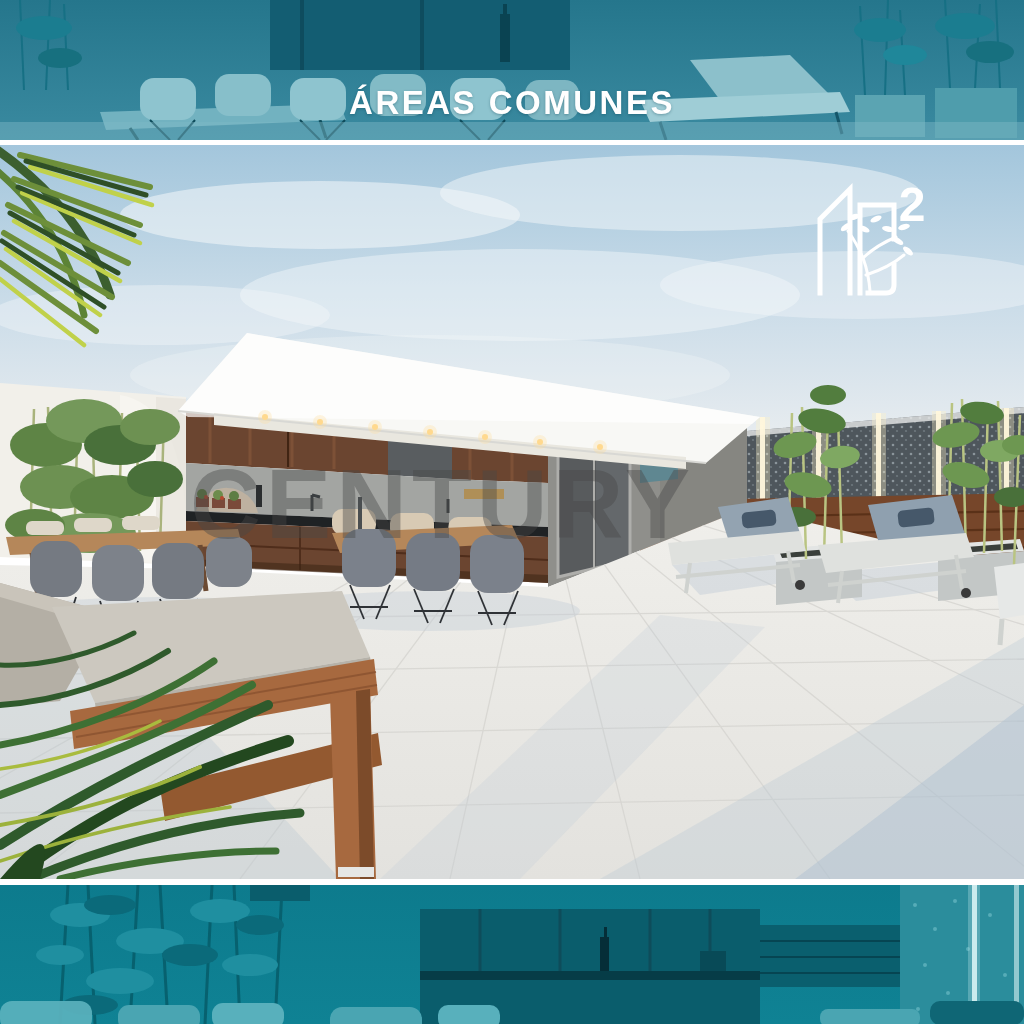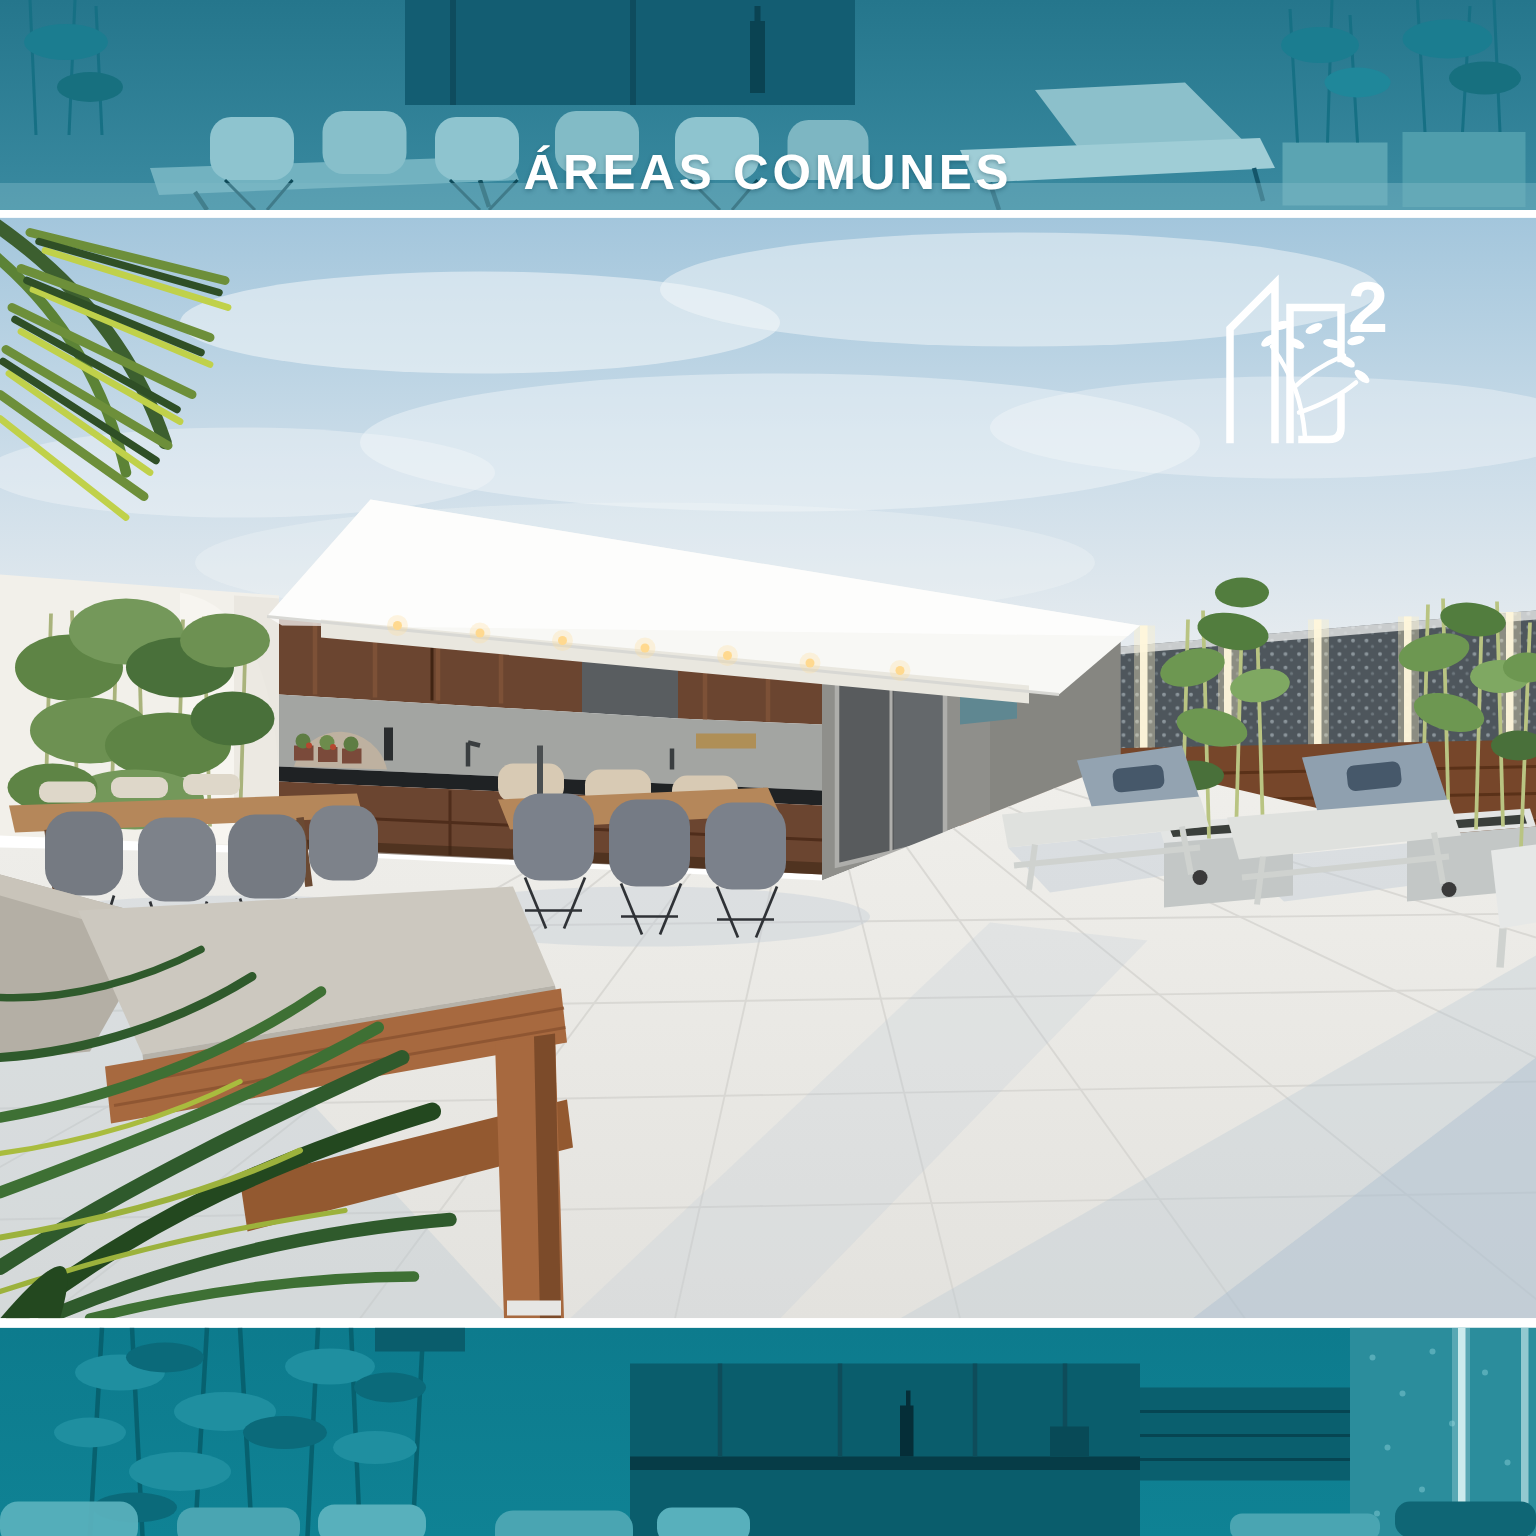--- a/index.html
+++ b/index.html
@@ -6,21 +6,21 @@
   .canvas{position:relative;width:1024px;height:1024px;overflow:hidden;background:#ffffff;
           font-family:"Liberation Sans",sans-serif;}
   
   .strip{position:absolute;left:0;width:1024px;overflow:hidden;}
   .strip-top{top:0;height:140px;}
   .strip-bottom{top:885px;height:139px;}
   .strip svg{display:block;}
   .sep{position:absolute;left:0;width:1024px;background:#ffffff;}
   .sep-top{top:140px;height:5px;}
   .sep-bottom{top:879px;height:6px;}
-  .page-title{position:absolute;left:0;right:0;top:80px;margin:16px;text-align:center;
+  .page-title{position:absolute;left:0;right:0;top:80px;margin:4px;text-align:center;
     color:#ffffff;font-size:33px;font-weight:bold;letter-spacing:2.5px;
     text-shadow:0 1px 3px rgba(8,58,74,.35);}
   
   .render{position:absolute;left:0;top:145px;width:1024px;height:734px;overflow:hidden;}
   .render > svg{position:absolute;left:0;top:0;}
   .watermark{position:absolute;left:190px;top:303px;margin:0;white-space:nowrap;
     font-size:98px;font-weight:bold;letter-spacing:5px;color:rgba(72,72,72,0.42);}
   .brand{position:absolute;right:26px;top:22px;width:256px;text-align:center;color:#ffffff;}
   .brand .brand-icon{display:block;margin:0 auto;}
   .brand .brand-name{font-size:23px;font-weight:bold;letter-spacing:4.5px;margin-top:2px;
@@ -477,20 +477,21 @@
         </g>
         <g stroke="#2f4f26" stroke-width="5">
           <line x1="26" y1="16" x2="146" y2="50"></line>
             <line x1="18" y1="42" x2="134" y2="90"></line>
           <line x1="10" y1="68" x2="118" y2="128"></line>
             <line x1="2" y1="96" x2="104" y2="162"></line>
         </g>
       </g>
     </svg>
 
+    <div class="watermark">CENTURY</div>
 
     <div class="brand">
       <svg class="brand-icon" width="132" height="134" viewBox="0 0 132 134">
         <g fill="none" stroke="#ffffff" stroke-width="5" stroke-linecap="square">
           <path d="M16,126 L16,52 L46,22 L46,126"></path>
           <path d="M56,126 L56,38 L90,38 L90,72"></path>
           <path d="M90,98 L90,118 Q90,126 82,126 L64,126"></path>
         </g>
         <g fill="none" stroke="#ffffff" stroke-width="3" stroke-linecap="round">
           <path d="M66,124 C64,100 58,84 44,64"></path>

